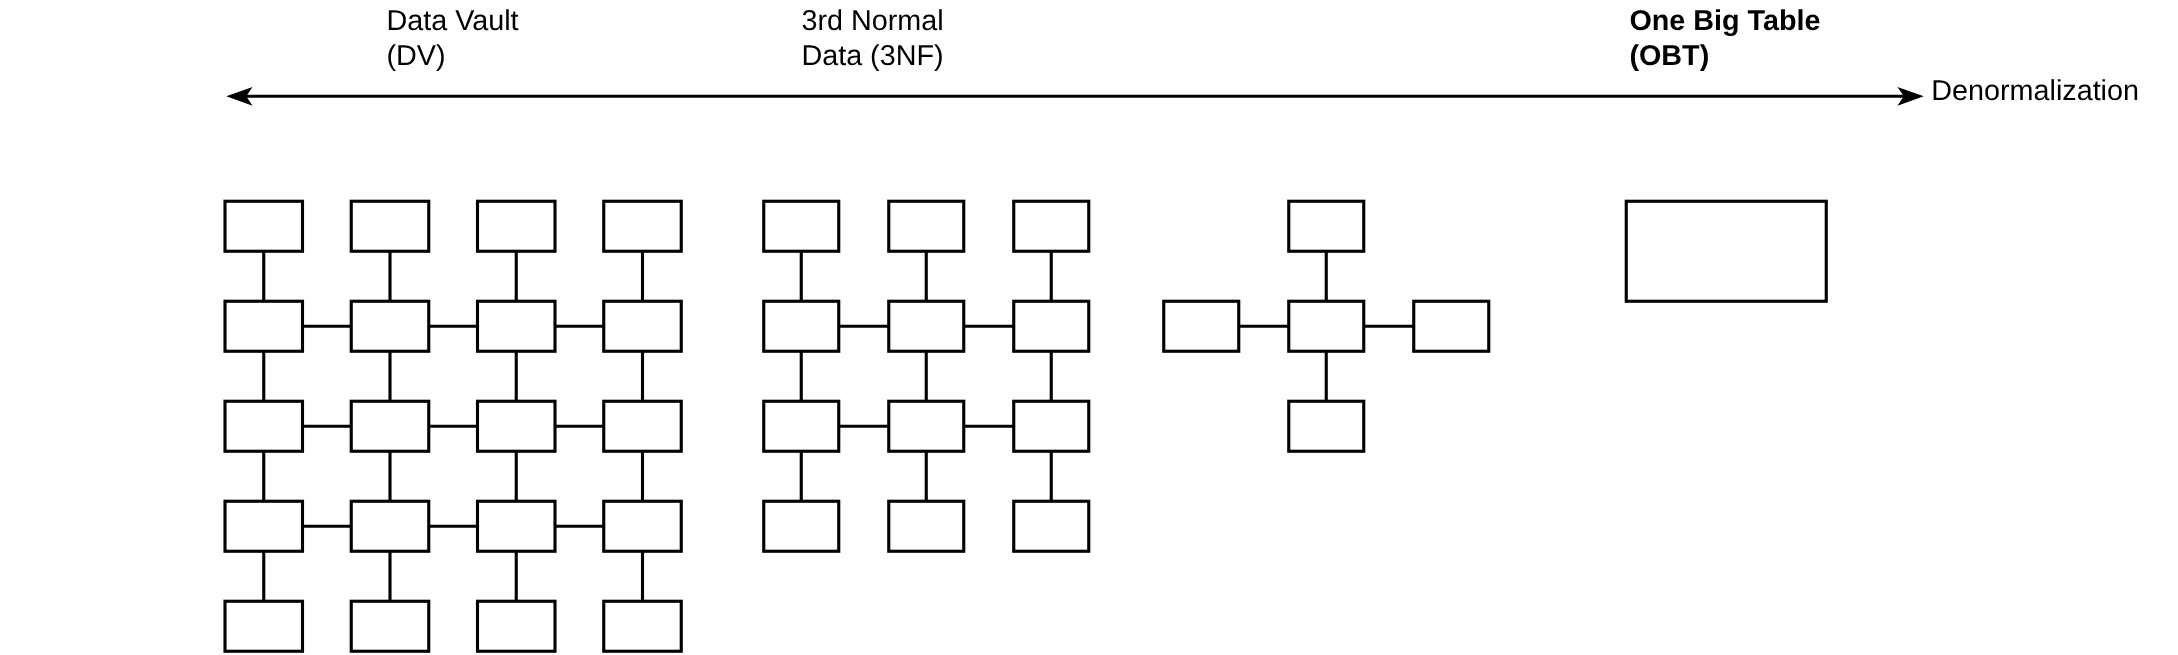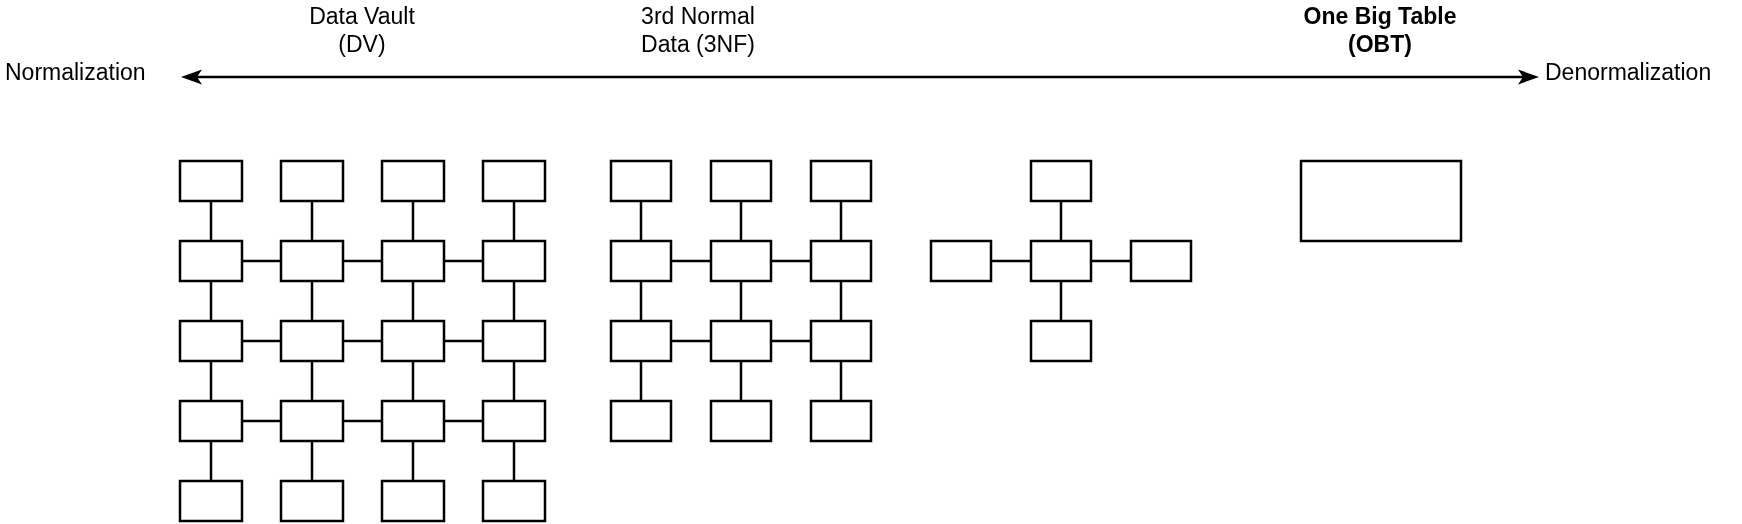--- a/index.html
+++ b/index.html
@@ -27,21 +27,20 @@
     font-size: 23px;
     line-height: 28px;
     white-space: nowrap;
   }
   #normalization-label { left: 5px; }
   #denormalization-label { left: 1545px; }
   .method-title {
     position: absolute;
     top: 2px;
     transform: translateX(-50%);
-    text-align: center;
     font-size: 23px;
     line-height: 28px;
     white-space: nowrap;
   }
   .method-title .line { display: block; }
   #title-dv  { left: 362px; }
   #title-3nf { left: 698px; }
   #title-dim { left: 1063px; }
   #title-obt { left: 1380px; font-weight: bold; }
 </style>
@@ -129,21 +128,20 @@
       <line x1="1061" y1="261" x2="1161" y2="261" stroke="#000000" stroke-width="2.5"></line>
       <line x1="1061" y1="261" x2="1061" y2="341" stroke="#000000" stroke-width="2.5"></line>
       <rect x="1031" y="161" width="60" height="40" fill="#ffffff" stroke="#000000" stroke-width="2.5"></rect>
       <rect x="931" y="241" width="60" height="40" fill="#ffffff" stroke="#000000" stroke-width="2.5"></rect>
       <rect x="1131" y="241" width="60" height="40" fill="#ffffff" stroke="#000000" stroke-width="2.5"></rect>
       <rect x="1031" y="321" width="60" height="40" fill="#ffffff" stroke="#000000" stroke-width="2.5"></rect>
       <rect x="1031" y="241" width="60" height="40" fill="#ffffff" stroke="#000000" stroke-width="2.5"></rect>
       <rect x="1301" y="161" width="160" height="80" fill="#ffffff" stroke="#000000" stroke-width="2.5"></rect>
     </svg>
 
-  <div class="axis-label" id="normalization-label">Normalization</div>
 
   <div class="axis-label" id="denormalization-label">Denormalization</div>
 
   <div class="method-title" id="title-dv">
     <span class="line">Data Vault</span>
     <span class="line">(DV)</span>
   </div>
 
   <div class="method-title" id="title-3nf">
     <span class="line">3rd Normal</span>

